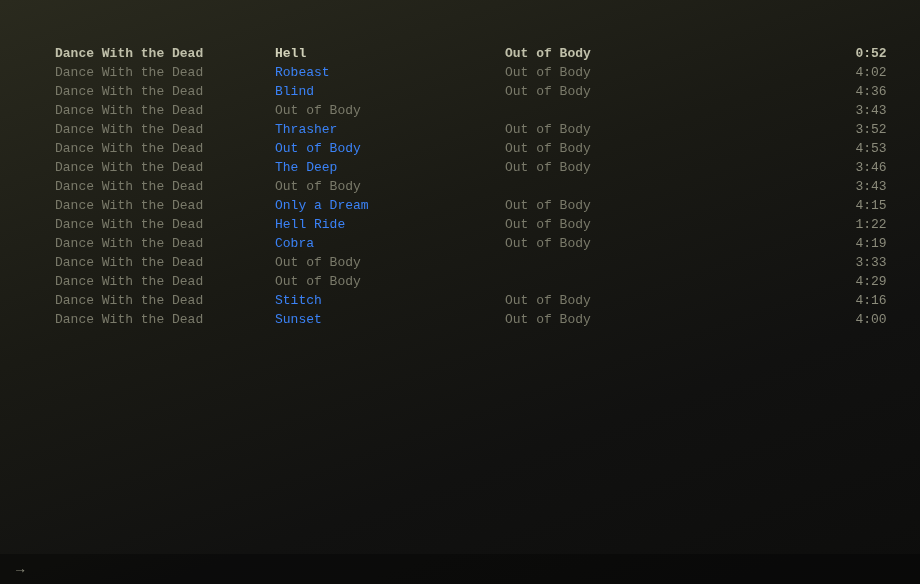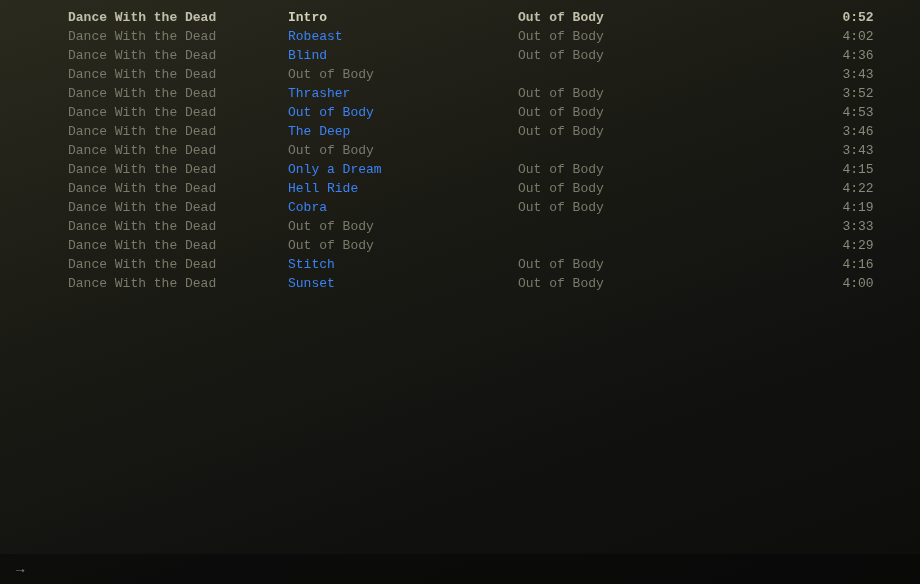--- a/index.html
+++ b/index.html
@@ -13,22 +13,23 @@
       height: 584px;
       background: linear-gradient(160deg, #2a2a1e 0%, #1a1a14 40%, #111110 70%, #0d0d0c 100%);
       font-family: 'Courier New', Courier, monospace;
       color: #8a8a7a;
       font-size: 13px;
       overflow: hidden;
       position: relative;
     }
 
     .track-list {
-      padding: 8px 16px;
+      padding: 8px 3px;
       width: 100%;
+      margin-top: 36px;
     }
 
     .track-row {
       display: flex;
       align-items: center;
       padding: 2px 16px 2px 52px;
       height: 19px;
       cursor: pointer;
     }
 
@@ -99,21 +100,21 @@
       font-size: 14px;
     }
   </style>
 </head>
 <body>
 
 <div class="track-list">
 
   <div class="track-row header">
     <div class="col-artist">Dance With the Dead</div>
-    <div class="col-title">Intro</div>
+    <div class="col-title">Hell</div>
     <div class="col-album">Out of Body</div>
     <div class="col-duration">0:52</div>
   </div>
 
 <div class="track-row">
       <div class="col-artist">Dance With the Dead</div>
       <div class="col-title">Robeast</div>
       <div class="col-album">Out of Body</div>
       <div class="col-duration">4:02</div>
     </div>
@@ -154,21 +155,21 @@
     <div class="track-row">
       <div class="col-artist">Dance With the Dead</div>
       <div class="col-title">Only a Dream</div>
       <div class="col-album">Out of Body</div>
       <div class="col-duration">4:15</div>
     </div>
     <div class="track-row">
       <div class="col-artist">Dance With the Dead</div>
       <div class="col-title">Hell Ride</div>
       <div class="col-album">Out of Body</div>
-      <div class="col-duration">4:22</div>
+      <div class="col-duration">1:22</div>
     </div>
     <div class="track-row">
       <div class="col-artist">Dance With the Dead</div>
       <div class="col-title">Cobra</div>
       <div class="col-album">Out of Body</div>
       <div class="col-duration">4:19</div>
     </div>
     <div class="track-row">
       <div class="col-artist">Dance With the Dead</div>
       <div class="col-album">Out of Body</div>

